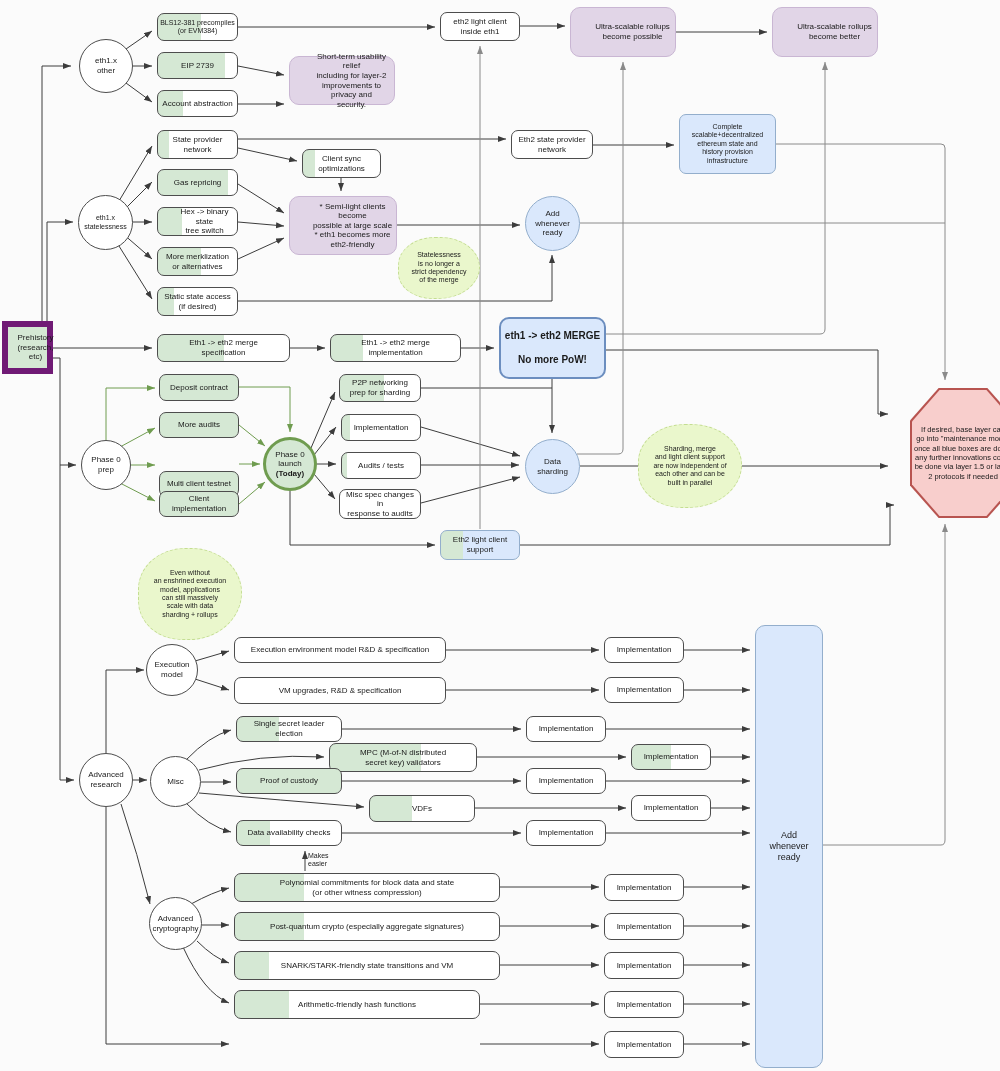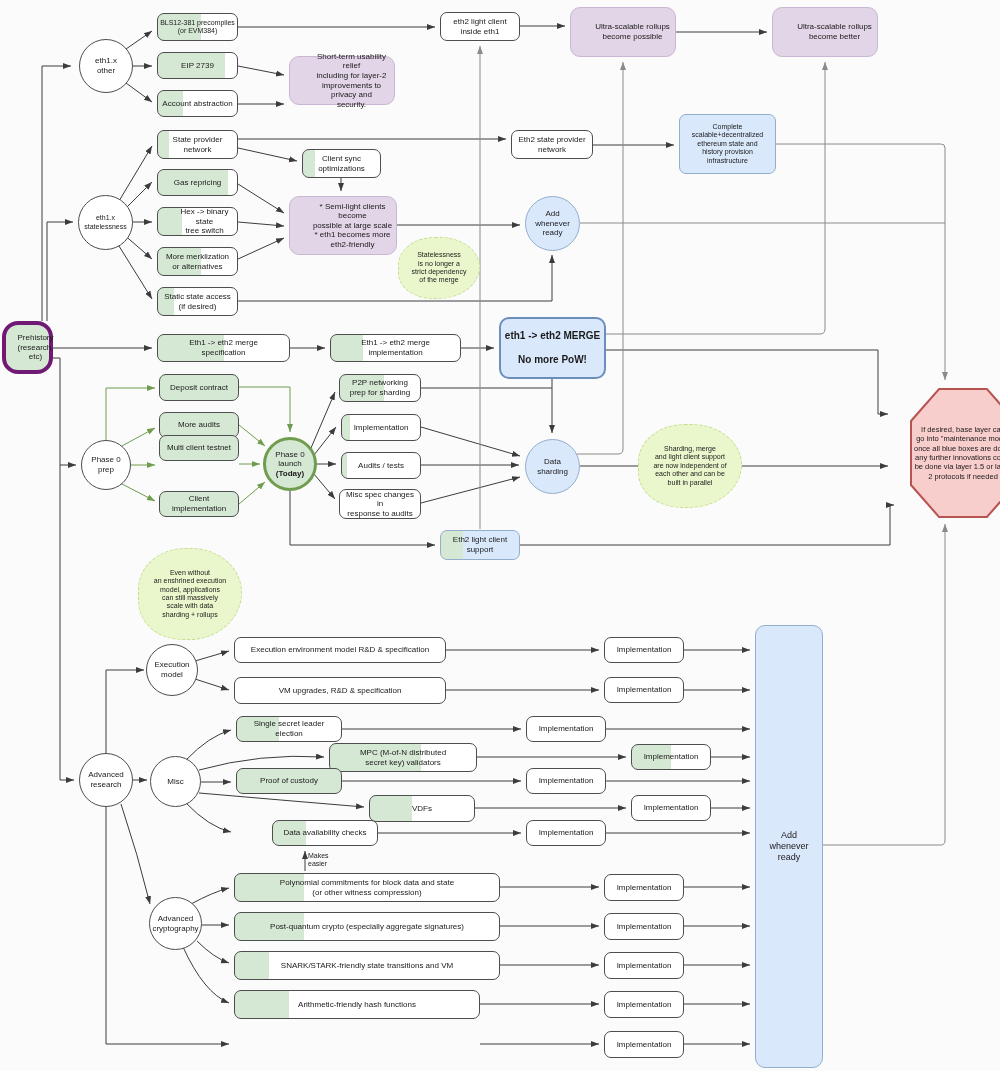--- a/index.html
+++ b/index.html
@@ -9,21 +9,21 @@
   .node{position:absolute;z-index:2;box-sizing:border-box;display:flex;flex-direction:column;
         align-items:center;justify-content:center;text-align:center;font-size:8px;line-height:1.2;
         color:#1a1a1a;white-space:pre-line;padding:1px 2px;}
   .rbox{border:1px solid #4d4d4d;border-radius:7px;background:#fff;}
   .prog{background:linear-gradient(90deg,#d5e8d4 0,#d5e8d4 var(--p,0%),#ffffff var(--p,0%));}
   .circle{border-radius:50%;border:1px solid #4d4d4d;background:#fff;}
   .purple{background:#e1d5e7;border:1px solid #c9b6d3;border-radius:10px;padding-left:21px;}
   .blue{background:#dae8fc;border:1px solid #93aecc;border-radius:7px;}
   .bluecircle{background:#dae8fc;border:1px solid #93aecc;border-radius:50%;}
   .cloud{background:#eaf7cc;border:1px dashed #c4dd92;border-radius:48% 52% 55% 45%;}
-  .greenbox{background:#d5e8d4;border:4px solid #701a75;border-radius:16px;padding-left:18px;}
+  .greenbox{background:#d5e8d4;border:6px solid #701a75;border-radius:0;padding-left:18px;}
   .mergebox{background:#dae8fc;border:2px solid #6c8ebf;border-radius:10px;font-weight:bold;font-size:10px;}
   .bigadd{background:#dae8fc;border:1px solid #93aecc;border-radius:10px;font-size:9px;}
   .oct-outer{position:absolute;z-index:2;clip-path:polygon(27% 0,73% 0,100% 25%,100% 75%,73% 100%,27% 100%,0 75%,0 25%);background:#b85450;}
   .oct-inner{position:absolute;left:2px;top:2px;right:2px;bottom:2px;
              clip-path:polygon(27% 0,73% 0,100% 25%,100% 75%,73% 100%,27% 100%,0 75%,0 25%);
              background:#f8cecc;display:flex;align-items:center;justify-content:center;text-align:center;
              font-size:7.5px;line-height:1.25;white-space:pre-line;color:#1a1a1a;}
   .tiny{font-size:7px;}
   .launch{border:3px solid #6f9c4f;background:#d5e8d4;}
   .edgelabel{position:absolute;z-index:2;font-size:7px;line-height:1.1;color:#222;white-space:pre-line;}
@@ -209,21 +209,21 @@
 <div class="node mergebox" style="left:499px;top:317px;width:107px;height:62px;">eth1 -&gt; eth2 MERGE
 
 No more PoW!</div>
 
 <div class="node rbox prog" style="left:159px;top:374px;width:80px;height:27px;--p:100%;">Deposit contract</div>
 <div class="node rbox prog" style="left:339px;top:374px;width:82px;height:28px;--p:55%;">P2P networking
 prep for sharding</div>
 <div class="node circle prog" style="left:81px;top:440px;width:50px;height:50px;--p:100%;">Phase 0
 prep</div>
 <div class="node rbox prog" style="left:159px;top:412px;width:80px;height:26px;--p:100%;">More audits</div>
-<div class="node rbox prog" style="left:159px;top:435px;width:80px;height:26px;--p:100%;">Multi client testnet</div>
+<div class="node rbox prog" style="left:159px;top:471px;width:80px;height:26px;--p:100%;">Multi client testnet</div>
 <div class="node rbox prog" style="left:159px;top:491px;width:80px;height:26px;--p:100%;">Client implementation</div>
 <div class="node circle launch" style="left:263px;top:437px;width:54px;height:54px;">
   <span>Phase 0
 launch</span>
   <b>(Today)</b>
 </div>
 <div class="node rbox prog" style="left:341px;top:414px;width:80px;height:27px;--p:10%;">Implementation</div>
 <div class="node rbox prog" style="left:341px;top:452px;width:80px;height:27px;--p:6%;">Audits / tests</div>
 <div class="node rbox" style="left:339px;top:489px;width:82px;height:30px;">Misc spec changes in
 response to audits</div>
@@ -263,21 +263,21 @@
 <div class="node circle prog" style="left:150px;top:756px;width:51px;height:51px;--p:55%;">Misc</div>
 <div class="node rbox prog" style="left:236px;top:716px;width:106px;height:26px;--p:40%;">Single secret leader election</div>
 <div class="node rbox" style="left:526px;top:716px;width:80px;height:26px;">Implementation</div>
 <div class="node rbox prog" style="left:329px;top:743px;width:148px;height:29px;--p:62%;">MPC (M-of-N distributed
 secret key) validators</div>
 <div class="node rbox prog" style="left:631px;top:744px;width:80px;height:26px;--p:50%;">Implementation</div>
 <div class="node rbox prog" style="left:236px;top:768px;width:106px;height:26px;--p:100%;">Proof of custody</div>
 <div class="node rbox" style="left:526px;top:768px;width:80px;height:26px;">Implementation</div>
 <div class="node rbox prog" style="left:369px;top:795px;width:106px;height:27px;--p:40%;">VDFs</div>
 <div class="node rbox" style="left:631px;top:795px;width:80px;height:26px;">Implementation</div>
-<div class="node rbox prog" style="left:236px;top:820px;width:106px;height:26px;margin-left:36px;--p:32%;">Data availability checks</div>
+<div class="node rbox prog" style="left:236px;top:820px;width:106px;height:26px;--p:32%;">Data availability checks</div>
 <div class="node rbox" style="left:526px;top:820px;width:80px;height:26px;">Implementation</div>
 <div class="edgelabel" style="left:308px;top:852px;">Makes
 easier</div>
 
 <div class="node circle prog" style="left:149px;top:897px;width:53px;height:53px;--p:45%;">Advanced
 cryptography</div>
 <div class="node rbox prog" style="left:234px;top:873px;width:266px;height:29px;--p:26%;">Polynomial commitments for block data and state
 (or other witness compression)</div>
 <div class="node rbox" style="left:604px;top:874px;width:80px;height:27px;">Implementation</div>
 <div class="node rbox prog" style="left:234px;top:912px;width:266px;height:29px;--p:26%;">Post-quantum crypto (especially aggregate signatures)</div>

